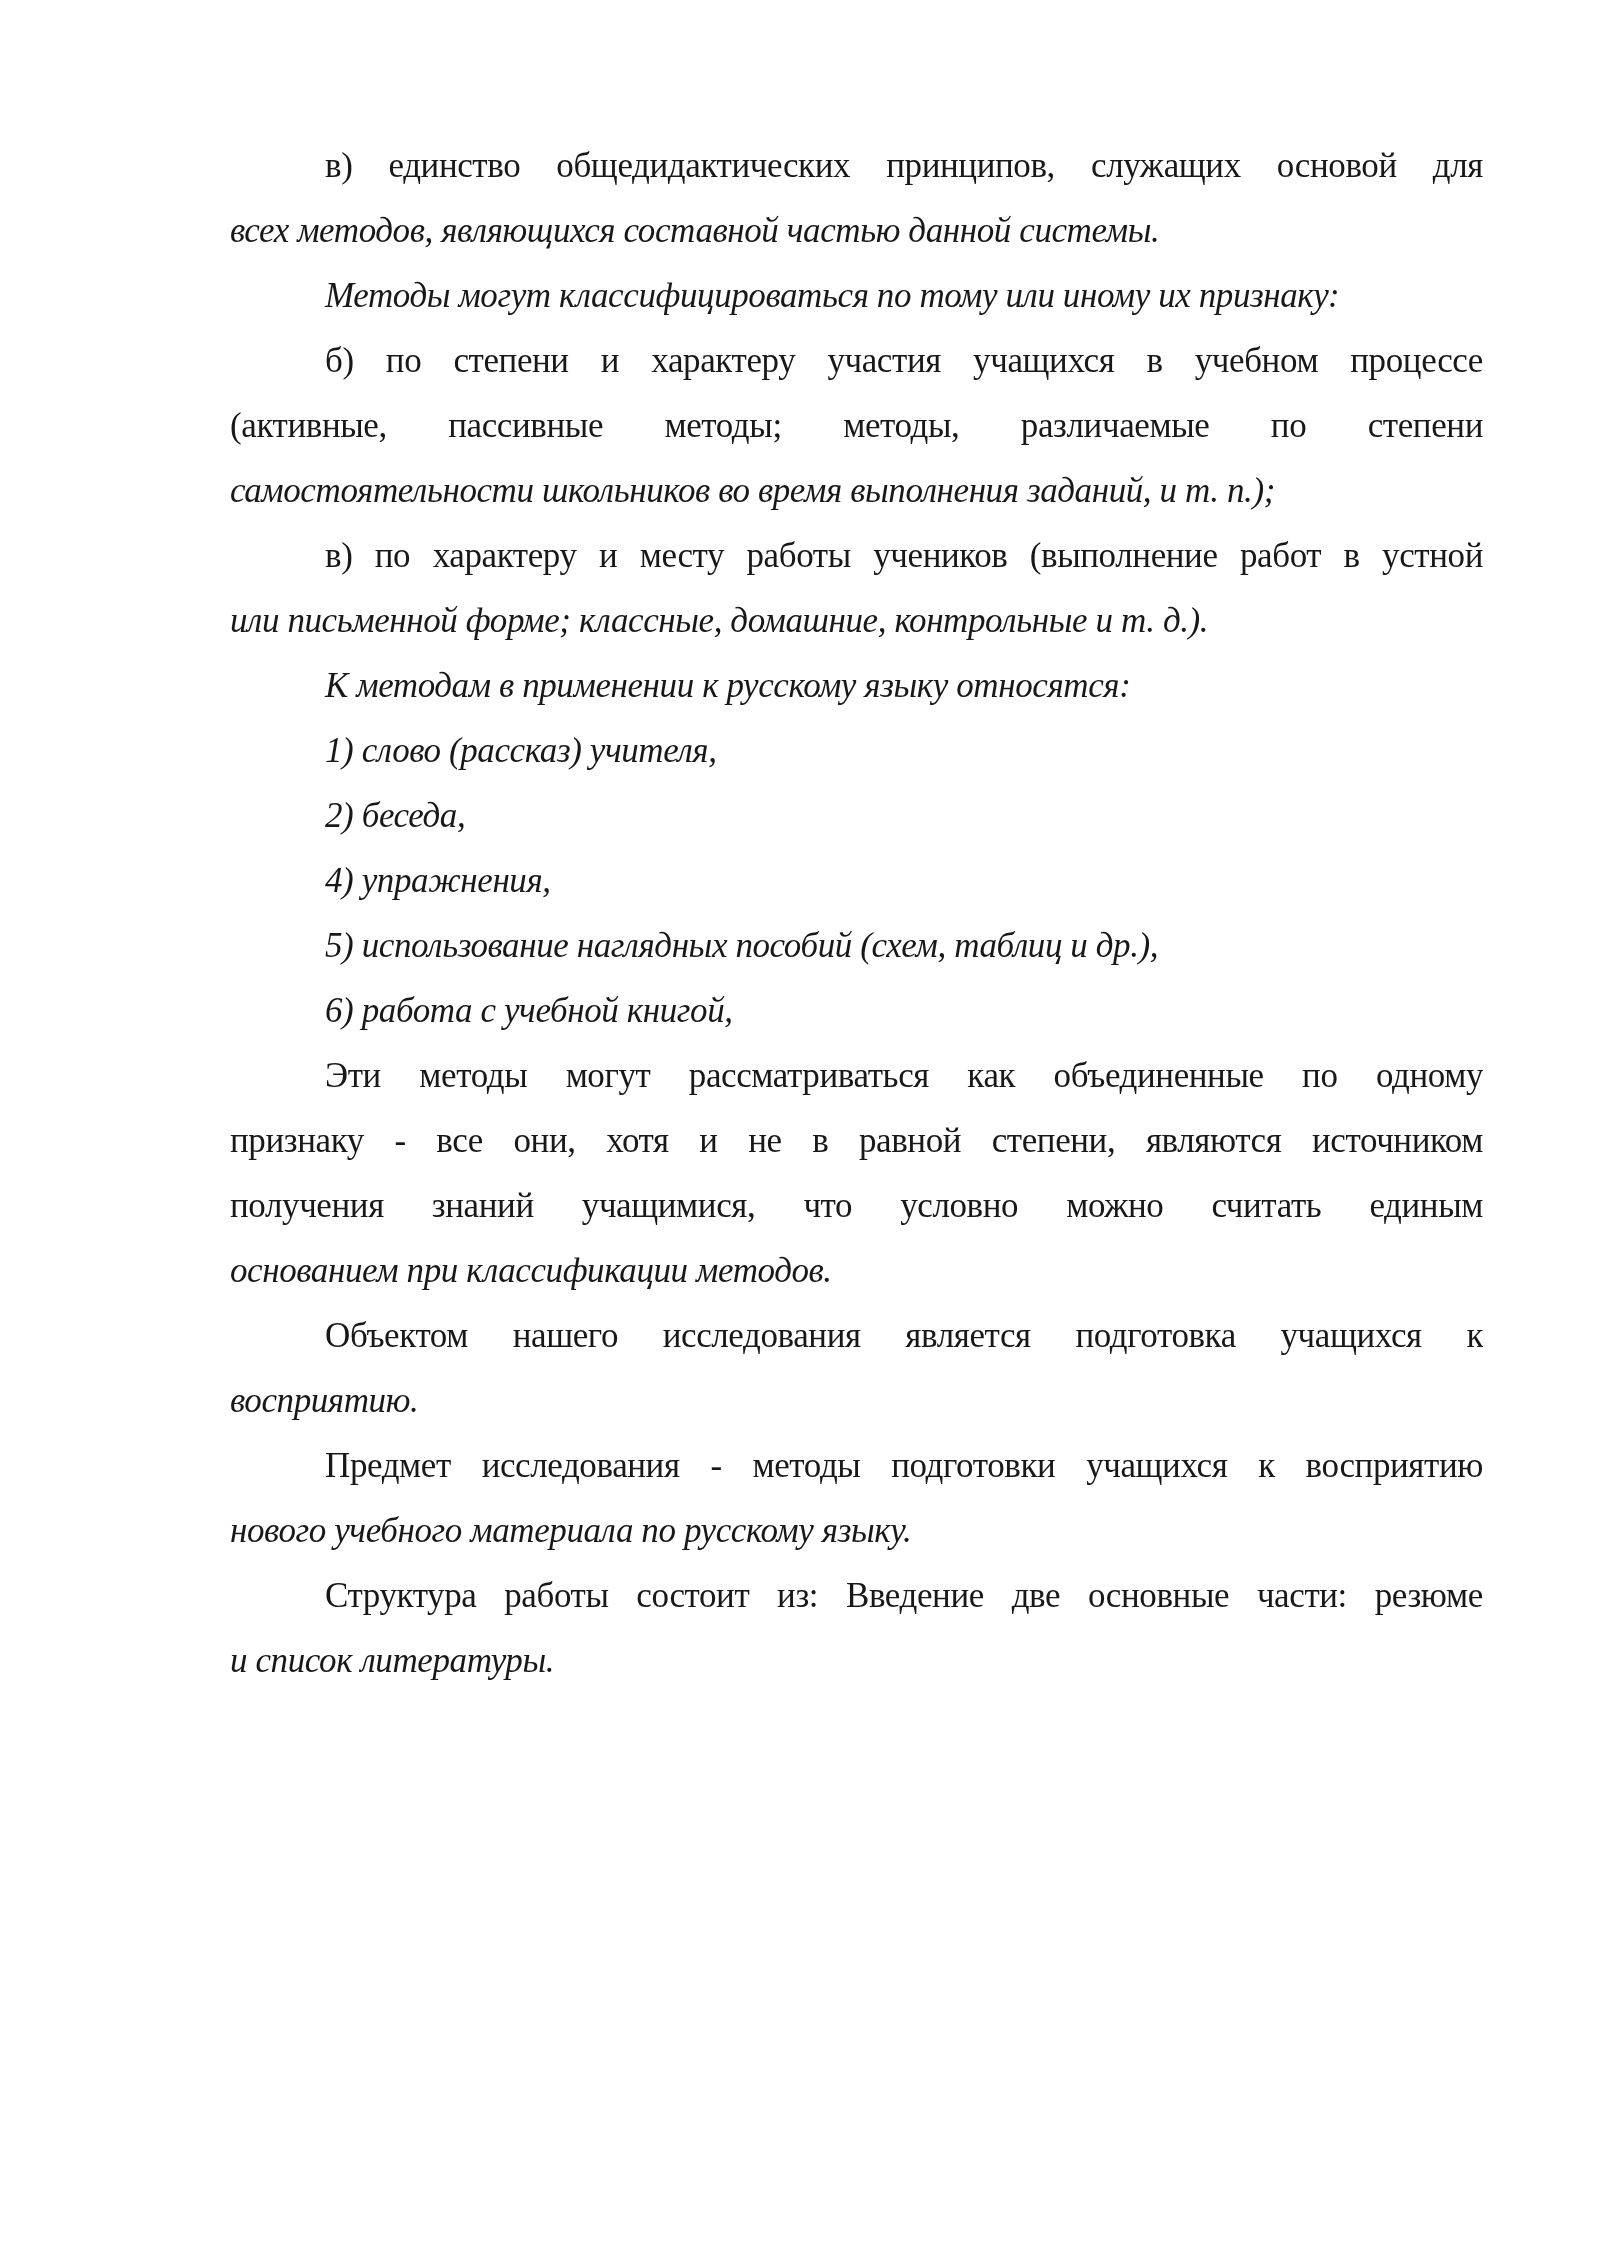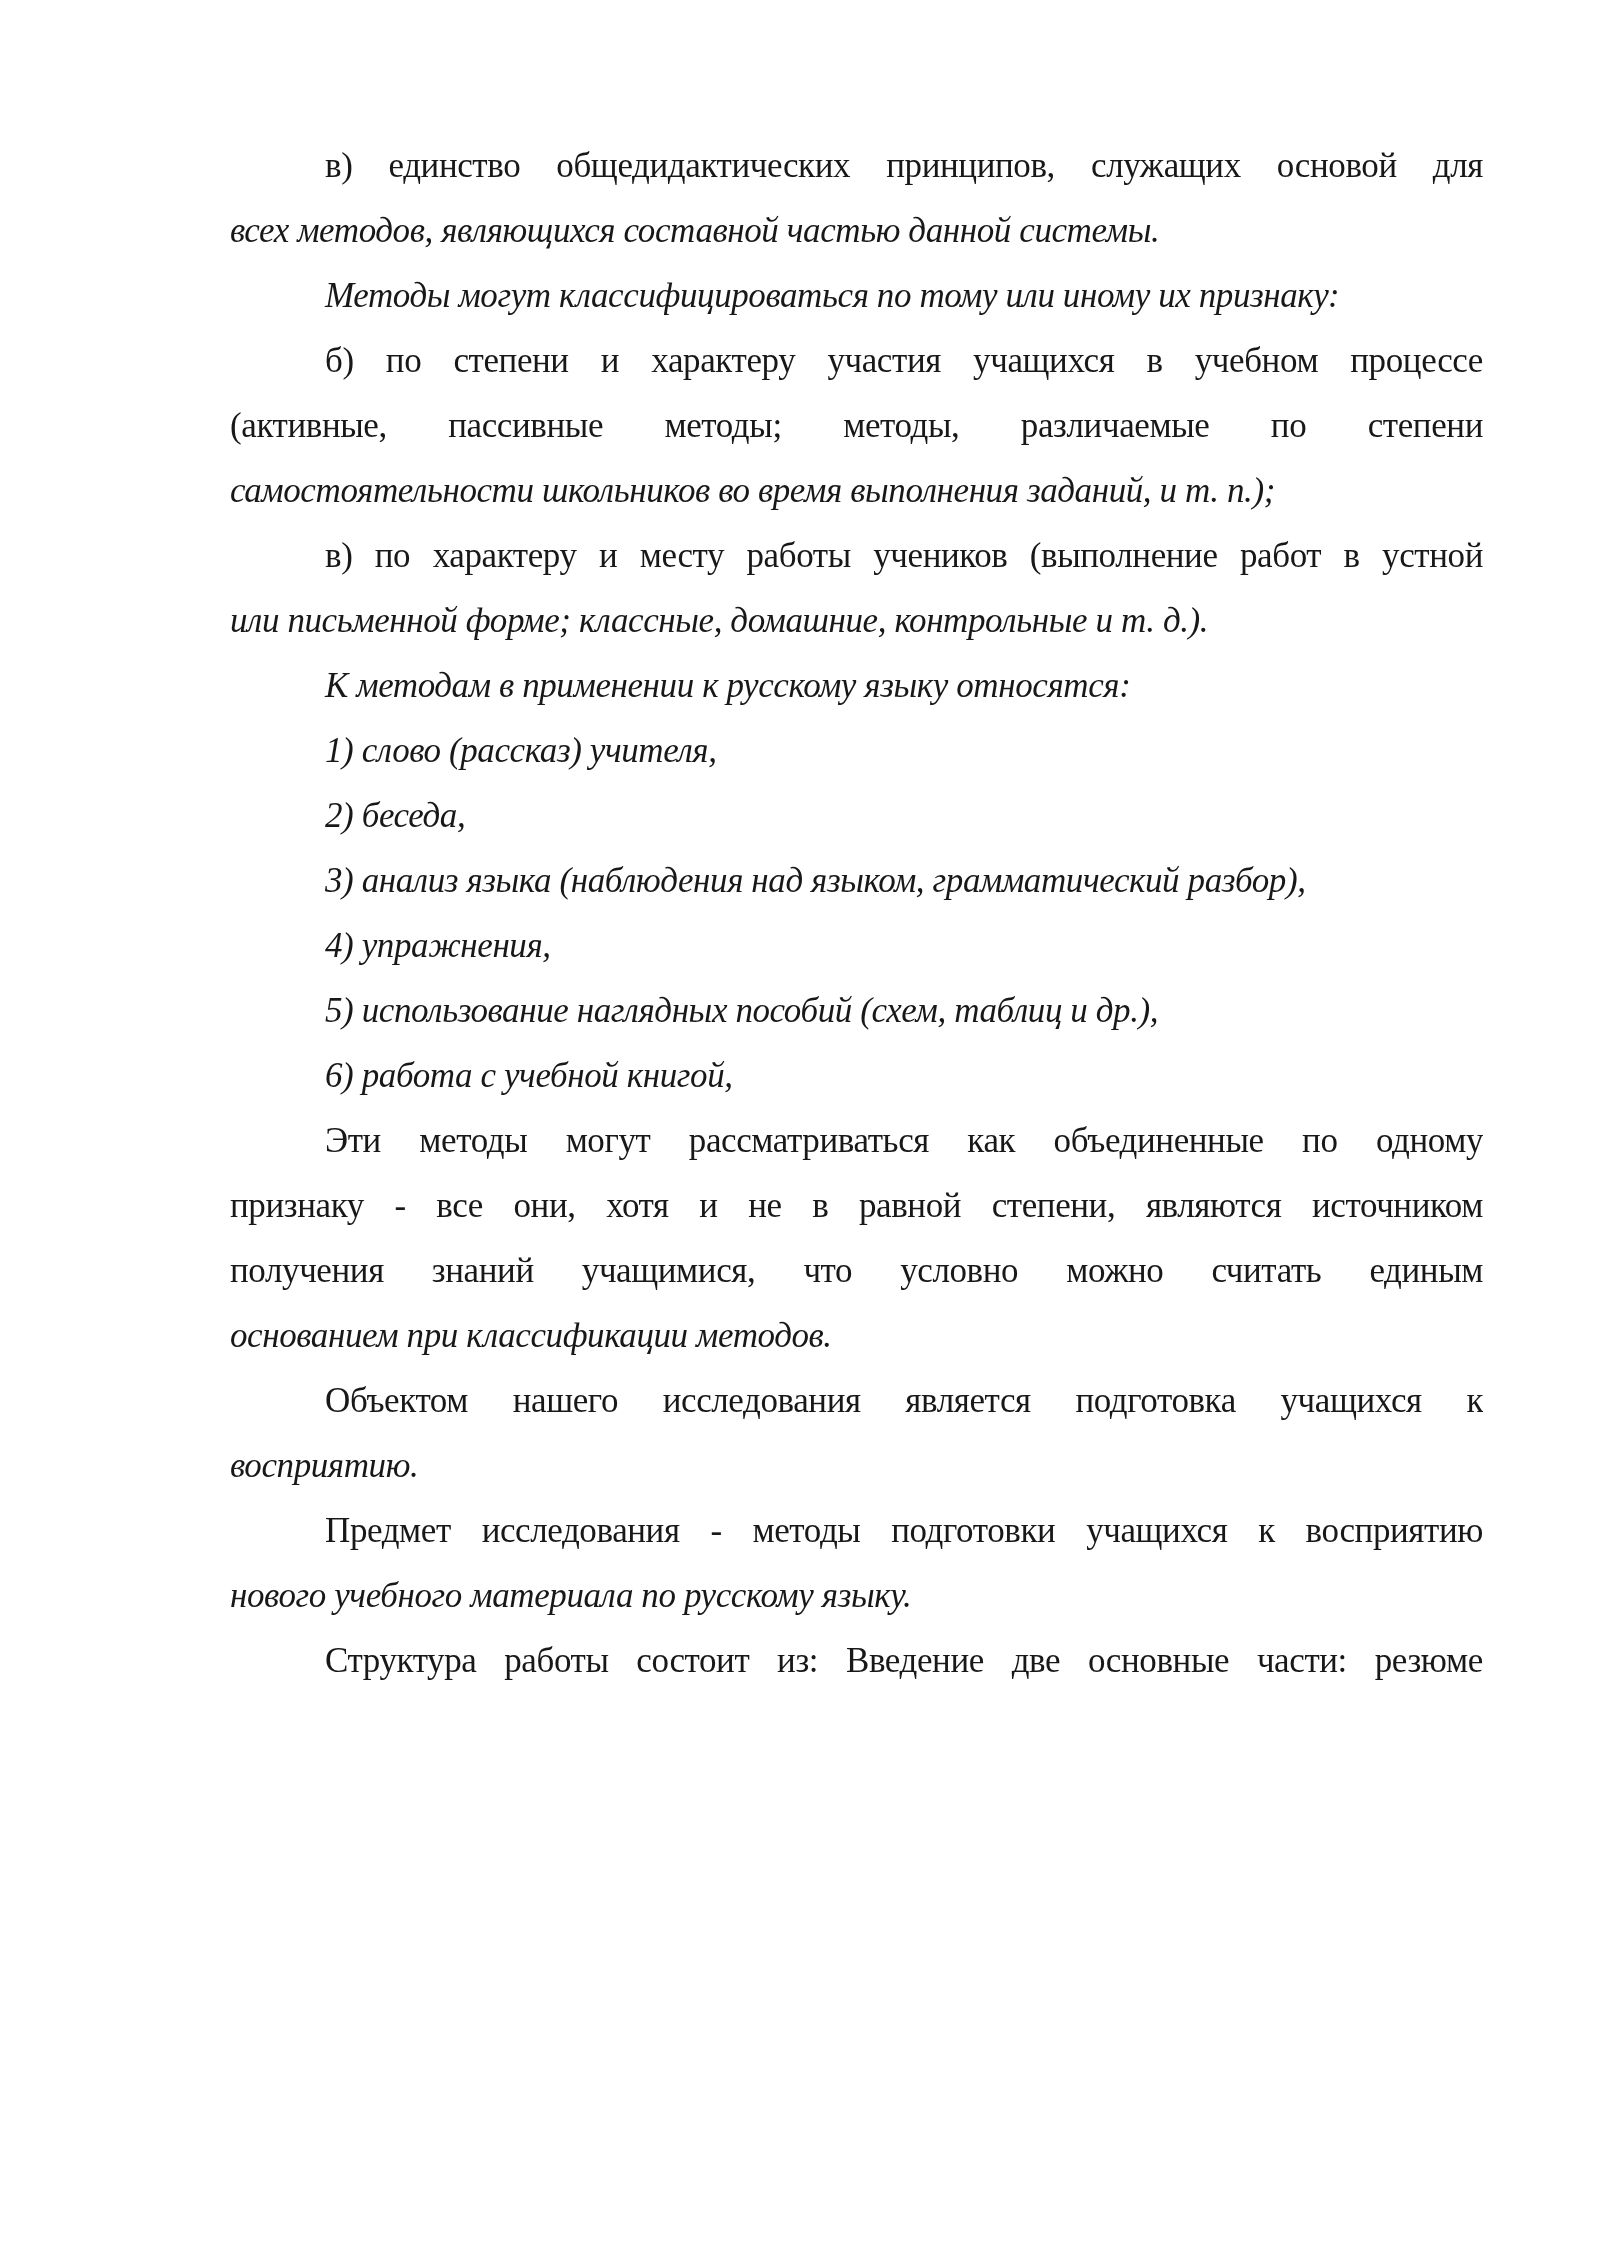--- a/index.html
+++ b/index.html
@@ -61,21 +61,20 @@
       <div class="line last"><span>всех методов, являющихся составной частью данной системы.</span></div>
       <div class="line indent last"><span>Методы могут классифицироваться по тому или иному их признаку:</span></div>
       <div class="line indent"><span>б) по степени и характеру участия учащихся в учебном процессе</span></div>
       <div class="line"><span>(активные, пассивные методы; методы, различаемые по степени</span></div>
       <div class="line last"><span>самостоятельности школьников во время выполнения заданий, и т. п.);</span></div>
       <div class="line indent"><span>в) по характеру и месту работы учеников (выполнение работ в устной</span></div>
       <div class="line last"><span>или письменной форме; классные, домашние, контрольные и т. д.).</span></div>
       <div class="line indent last"><span>К методам в применении к русскому языку относятся:</span></div>
       <div class="line indent last"><span>1) слово (рассказ) учителя,</span></div>
       <div class="line indent last"><span>2) беседа,</span></div>
-      <div class="line indent last"><span>3) анализ языка (наблюдения над языком, грамматический разбор),</span></div>
       <div class="line indent last"><span>4) упражнения,</span></div>
       <div class="line indent last"><span>5) использование наглядных пособий (схем, таблиц и др.),</span></div>
       <div class="line indent last"><span>6) работа с учебной книгой,</span></div>
       <div class="line indent"><span>Эти методы могут рассматриваться как объединенные по одному</span></div>
       <div class="line"><span>признаку - все они, хотя и не в равной степени, являются источником</span></div>
       <div class="line"><span>получения знаний учащимися, что условно можно считать единым</span></div>
       <div class="line last"><span>основанием при классификации методов.</span></div>
       <div class="line indent"><b>Объектом</b><span> нашего исследования является подготовка учащихся к</span></div>
       <div class="line last"><span>восприятию.</span></div>
       <div class="line indent"><b>Предмет исследования</b><span> - методы подготовки учащихся к восприятию</span></div>

